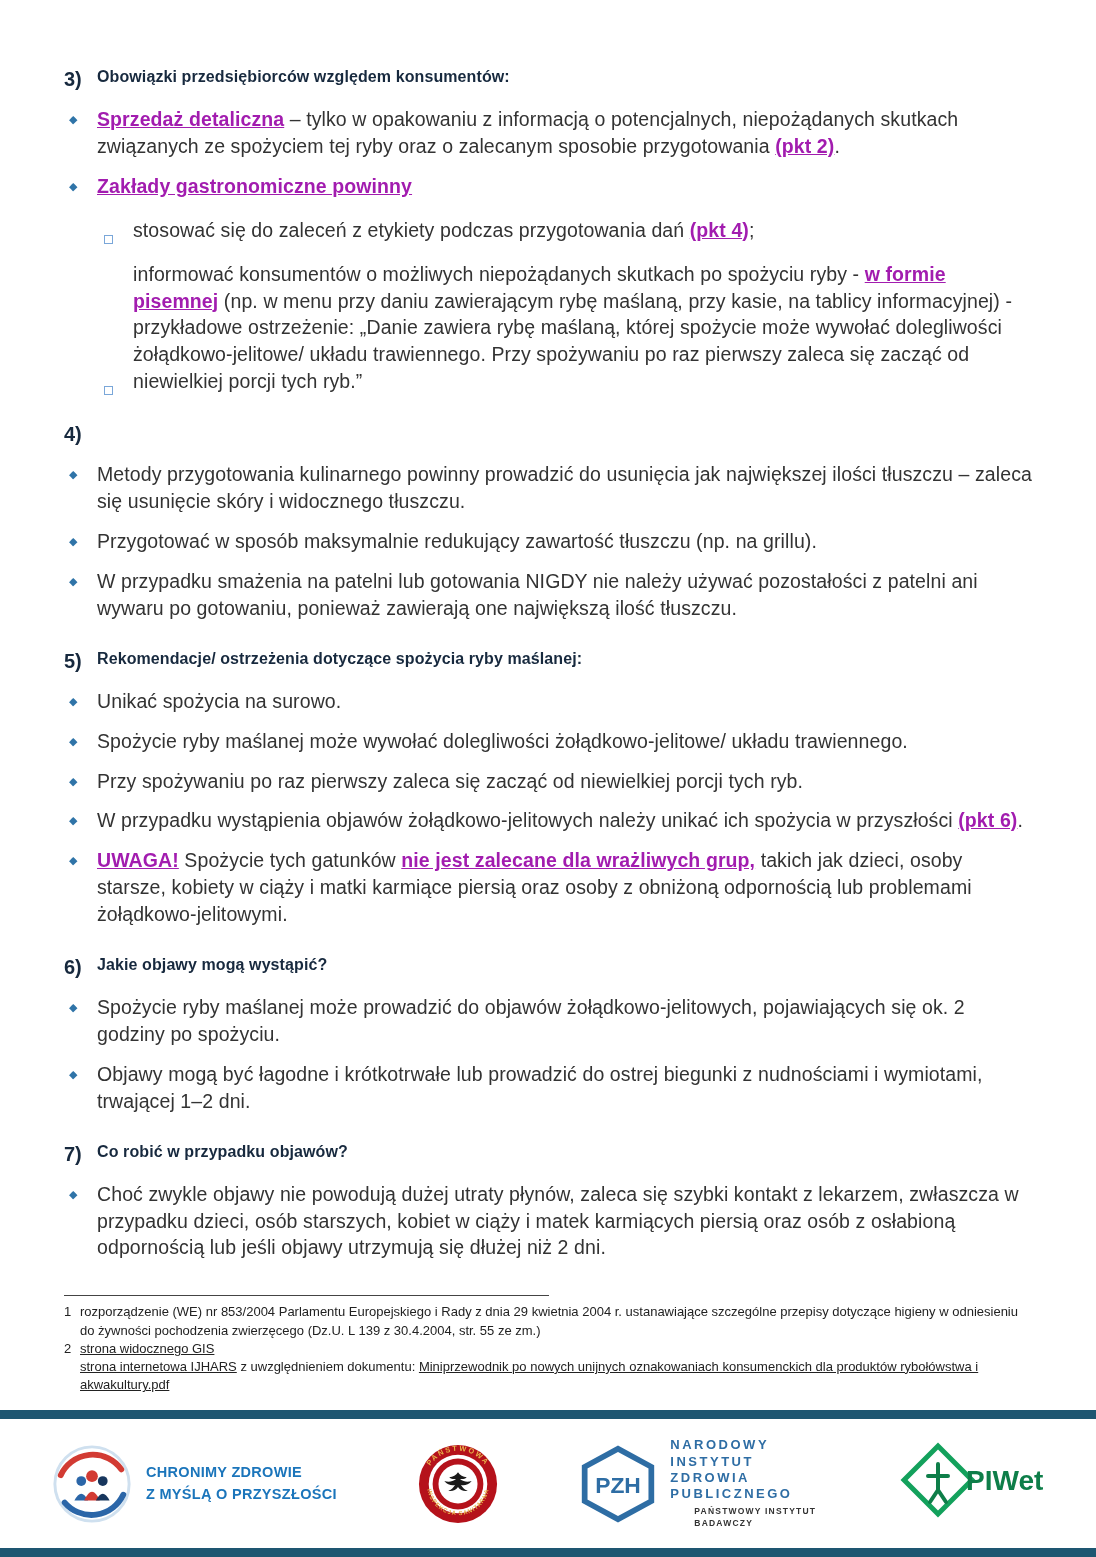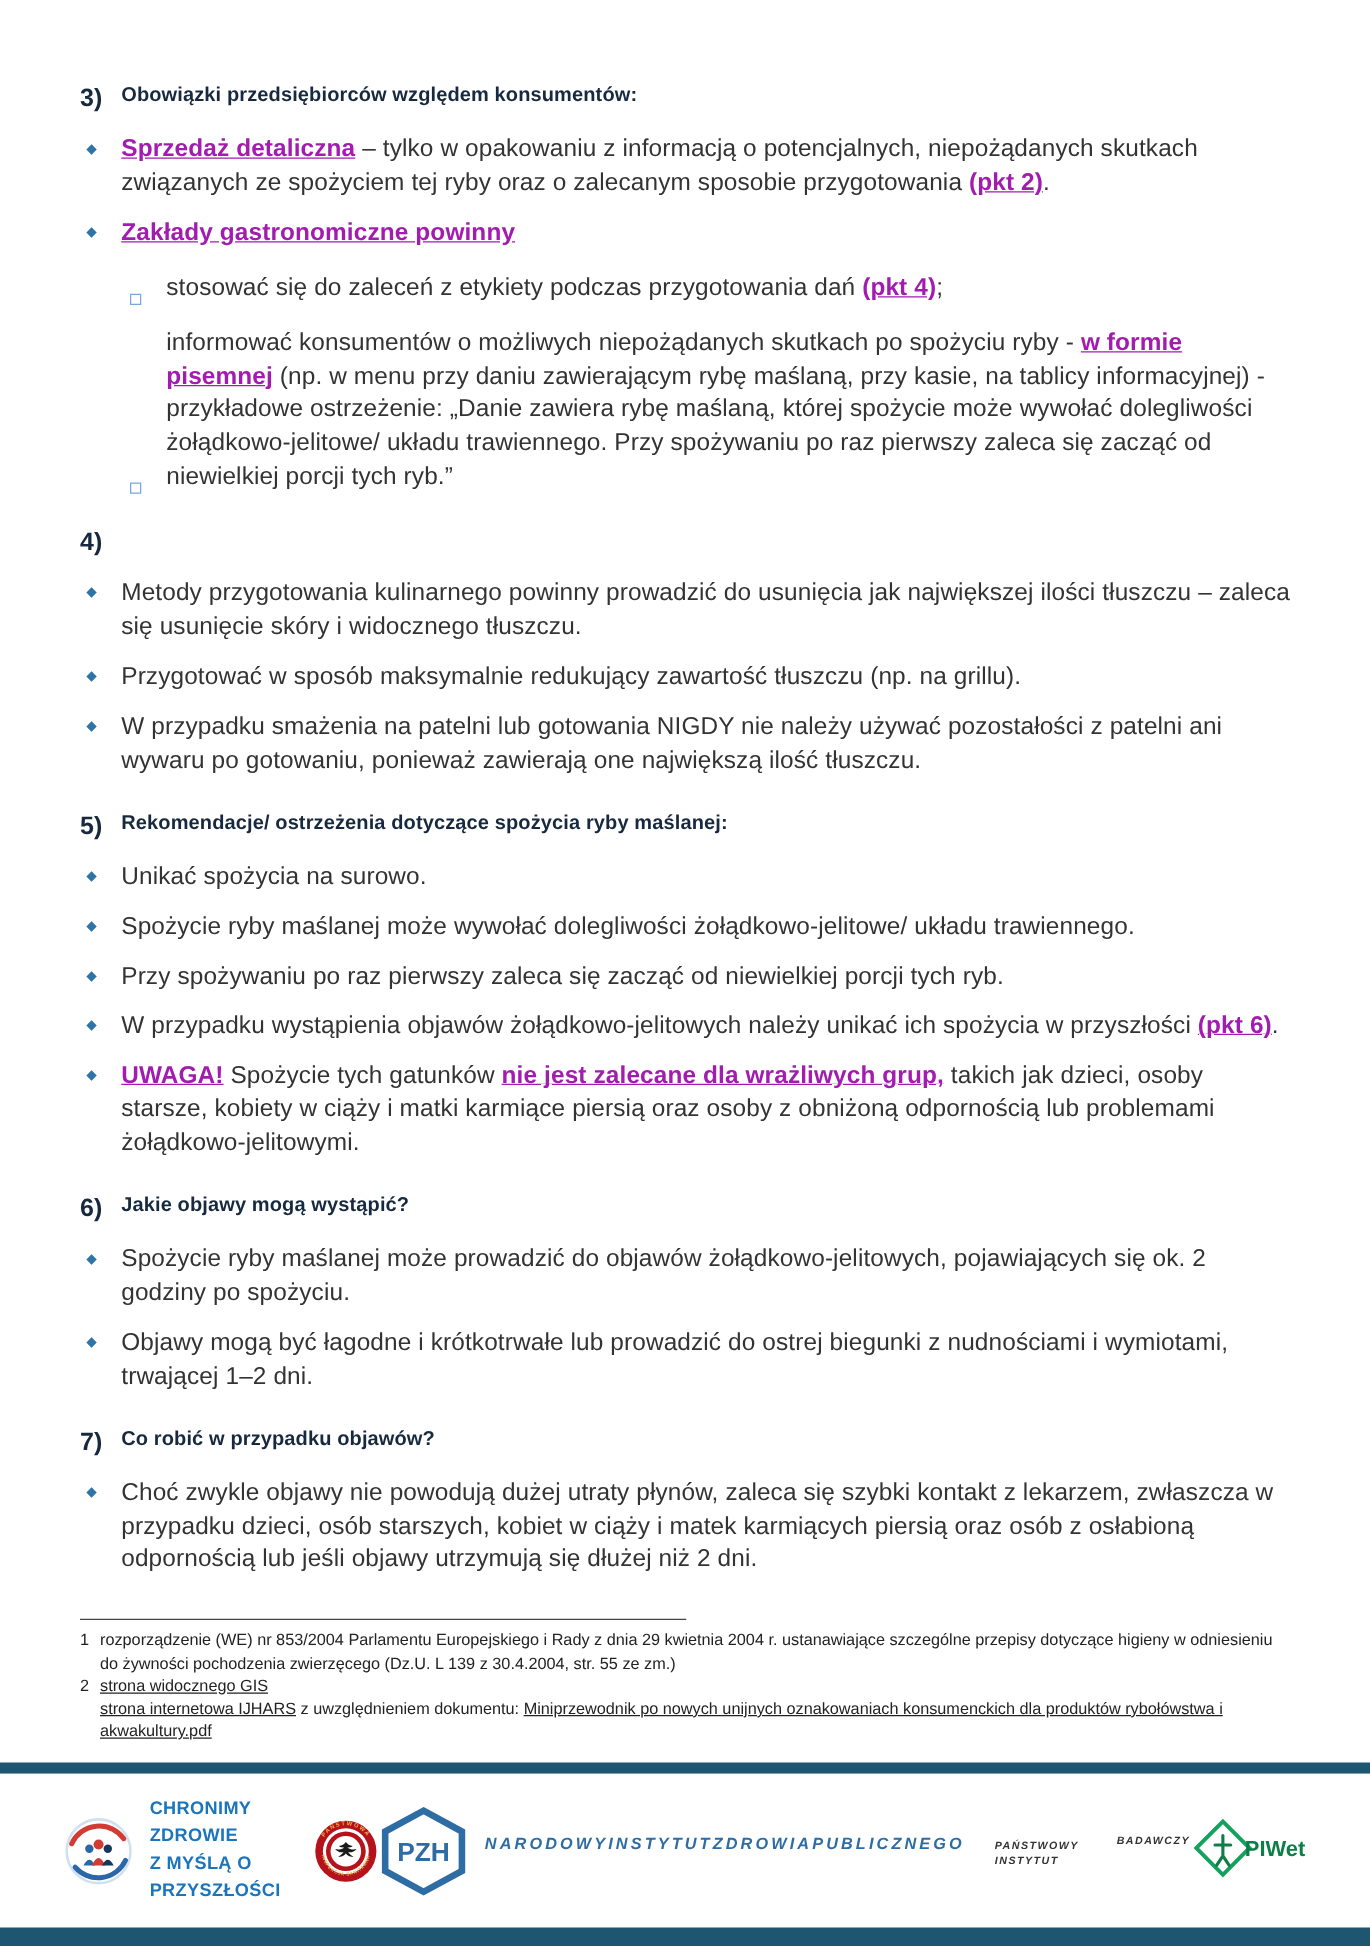--- a/index.html
+++ b/index.html
@@ -33,21 +33,21 @@
 
   
   .divider-bar{height:9px;background:#1e5671;width:100%;margin-top:16px;}
   .bottom-bar{height:16px;background:#1e5671;width:100%;}
   .logo-strip{
     display:flex;align-items:center;justify-content:space-between;
     padding:18px 50px;background:#ffffff;min-height:120px;box-sizing:border-box;
   }
   .logo-block{display:flex;align-items:center;gap:12px;}
   .chronimy-text{color:#1b75bb;font-weight:bold;font-size:14.5px;line-height:1.5;letter-spacing:.3px;}
-  .pzh-text{display:flex;flex-direction:row;justify-content:flex-start;font-style:italic;}
+  .pzh-text{display:flex;flex-direction:column;justify-content:flex-start;}
   .pzh-line{color:#2e6da4;font-weight:bold;font-size:13px;letter-spacing:2.5px;line-height:1.25;}
   .pzh-sub{color:#333;font-size:8.5px;letter-spacing:1.2px;line-height:1.4;margin-top:4px;font-weight:bold;padding-left:24px;}
   .ijhars{display:flex;flex-direction:column;align-items:center;}
   .ijhars-title{font-family:"Liberation Serif","DejaVu Serif",serif;color:#a98a3f;font-size:17px;letter-spacing:5px;font-weight:bold;}
   .ijhars-sub{color:#a98a3f;font-size:8.5px;letter-spacing:.6px;text-align:center;line-height:1.5;margin-top:4px;}
 </style>
 </head>
 <body>
 
 <div class="page">

